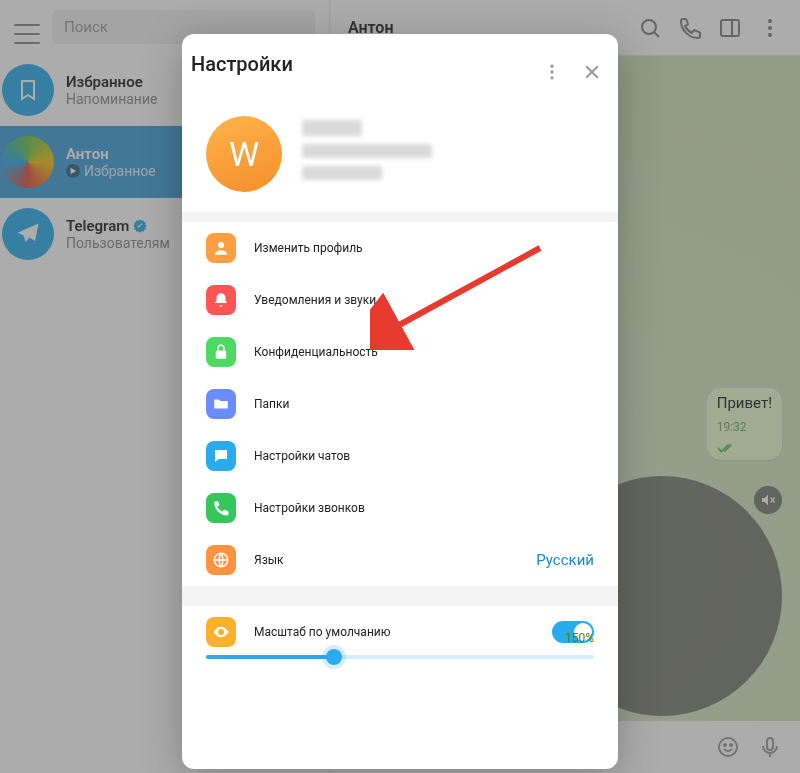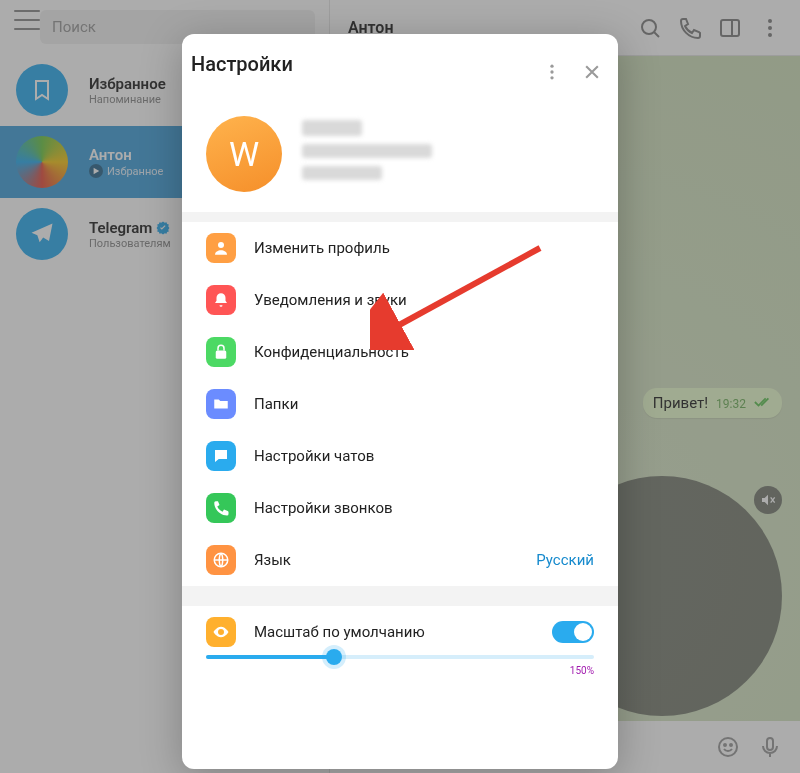--- a/index.html
+++ b/index.html
@@ -1,44 +1,44 @@
 <!DOCTYPE html>
 <html><head>
 <meta charset="utf-8">
 <style>
   * { box-sizing: border-box; margin: 0; padding: 0; font-family: -apple-system, "Segoe UI", Roboto, Arial, sans-serif; }
   body { width: 800px; height: 773px; overflow: hidden; position: relative; background: #fff; }
   .dim-overlay { position: absolute; inset: 0; background: rgba(70,70,70,0.45); z-index: 5; }
   
   .app { display: flex; height: 100%; }
   .sidebar { width: 330px; background: #fff; display: flex; flex-direction: column; border-right: 1px solid #e6e6e6; }
-  .sb-top { display: flex; align-items: flex-start; gap: 0; padding: 10px 14px; }
+  .sb-top { display: flex; align-items: flex-end; gap: 12px; padding: 10px 14px; }
   .menu-icon { width: 26px; height: 20px; color: #8a8a8a; display:flex; flex-direction:column; justify-content:space-between; }
   .menu-icon span { display:block; height:2px; background:#8a8a8a; border-radius:2px; }
   .search-box { flex:1; background:#f1f1f1; border-radius:6px; padding:8px 12px; color:#999; font-size:15px; }
   .chat-list { flex:1; }
-  .chat-item { display:flex; align-items:center; gap:21px; padding:10px 16px; }
+  .chat-item { display:flex; align-items:center; gap:12px; padding:10px 2px; }
   .chat-item.active { background:#419fd9; color:#fff; }
   .avatar { width:52px; height:52px; border-radius:50%; display:flex; align-items:center; justify-content:center; font-size:22px; font-weight:500; color:#fff; flex-shrink:0; }
   .av-saved { background:#2aabee; }
   .av-anton { background: conic-gradient(#6cc644, #f5c518, #e74c3c, #2aabee, #6cc644); }
   .av-tg { background:#2aabee; }
   .chat-texts { overflow:hidden; }
   .chat-title { font-size:15px; font-weight:600; color:#222; display:flex; align-items:center; gap:4px; }
   .chat-item.active .chat-title { color:#fff; }
-  .chat-sub { font-size:11px; color:#888; white-space:nowrap; overflow:hidden; text-overflow:ellipsis; display:flex; align-items:center; gap:4px;text-align:center; }
+  .chat-sub { font-size:14px; color:#888; white-space:nowrap; overflow:hidden; text-overflow:ellipsis; display:flex; align-items:center; gap:4px;text-align:center; }
   .chat-item.active .chat-sub { color:#e4f1fb; }
   .verified { width:14px; height:14px; }
   .pill { width:14px; height:14px; border-radius:50%; background:rgba(0,0,0,0.35); display:inline-flex; align-items:center; justify-content:center; }
   .main { flex:1; display:flex; flex-direction:column; background:#e7efdc; }
   .main-header { height:56px; background:#fff; display:flex; align-items:center; padding:0 18px; gap:16px; border-bottom:1px solid #e3e3e3; }
   .main-title { font-size:16px; font-weight:600; color:#222; flex:1; }
   .hicon { width:24px; height:24px; color:#808080; }
   .chat-body { flex:1; position:relative; background: radial-gradient(circle at 50% 70%, #d9e6c8, #cfe0bb); }
-  .bubble { position:absolute; background:#eafdce; border-radius:14px; padding:6px 10px; display:flex; align-items:baseline; gap:8px; box-shadow:0 1px 1px rgba(0,0,0,0.08); }
+  .bubble { position:absolute; background:#eafdce; border-radius:14px; padding:6px 10px; display:flex; align-items:baseline; gap:8px; box-shadow:0 1px 1px rgba(0,0,0,0.08);flex-direction:column; }
   .bubble.right { right:18px; }
   .bubble .bt { font-size:15px; color:#222; }
   .bubble .time { font-size:12px; color:#6fb05a; }
   .ticks { color:#5dc452; }
   .voice-circle { position:absolute; right:18px; top:420px; width:240px; height:240px; border-radius:50%; background:rgba(60,60,60,0.6); }
   .mute-badge { position:absolute; right:18px; top:430px; width:28px; height:28px; border-radius:50%; background:rgba(80,80,80,0.7); display:flex; align-items:center; justify-content:center; color:#fff; }
   .input-bar { position:absolute; bottom:0; left:0; right:0; height:52px; background:#fff; display:flex; align-items:center; justify-content:flex-end; padding:0 18px; gap:18px; }
   
   .modal { position:absolute; left:182px; top:34px; width:436px; height:735px; background:#fff; border-radius:12px; box-shadow:0 8px 40px rgba(0,0,0,0.25); z-index:10; display:flex; flex-direction:column; overflow:hidden; }
   .m-head { display:flex; align-items:flex-start; padding:18px 6px 18px 9px; }
@@ -48,39 +48,39 @@
   .prof-av { width:76px; height:76px; border-radius:50%; background:linear-gradient(160deg,#ffb34d,#f58f2a); color:#fff; display:flex; align-items:center; justify-content:center; font-size:34px; font-weight:400; }
   .prof-info { flex:1; }
   .blur-line { background:#d9d9d9; border-radius:3px; margin-bottom:8px; filter:blur(2px); }
   .bl1 { width:60px; height:16px; }
   .bl2 { width:130px; height:14px; }
   .bl3 { width:80px; height:14px; }
   .sep { height:10px; background:#f3f3f3; }
   .m-list { }
   .m-item { display:flex; align-items:center; gap:18px; padding:11px 24px; cursor:pointer; }
   .m-icon { width:30px; height:30px; border-radius:8px; display:flex; align-items:center; justify-content:center; flex-shrink:0; }
-  .m-label { font-size:15px; color:#222; flex:1; }
+  .m-label { font-size:12px; color:#222; flex:1; }
   .m-value { font-size:15px; color:#168acd; }
   .ic-profile { background:#ff9f43; }
   .ic-notif { background:#ff5555; }
   .ic-priv  { background:#4cd964; }
   .ic-chat  { background:#2aabee; }
   .ic-fold  { background:#6b8cff; }
   .ic-adv   { background:#a97fe8; }
   .ic-call  { background:#35c759; }
   .ic-lang  { background:#ff9342; }
   .ic-prem  { background:#8a6df0; }
   .ic-scale { background:#ffb02e; }
   .toggle { width:42px; height:22px; border-radius:11px; background:#2aabee; position:relative; }
   .toggle::after { content:""; position:absolute; right:2px; top:2px; width:18px; height:18px; border-radius:50%; background:#fff; }
   .slider-row { padding:4px 24px 14px; }
   .slider-track { position:relative; height:4px; background:#d6eefb; border-radius:2px; }
   .slider-fill { position:absolute; left:0; top:0; height:100%; width:33%; background:#2aabee; border-radius:2px; }
   .slider-thumb { position:absolute; left:33%; top:50%; width:16px; height:16px; border-radius:50%; background:#2aabee; transform:translate(-50%,-50%); box-shadow:0 0 0 4px rgba(42,171,238,0.2); }
-  .slider-val { position:absolute; right:0; top:-24px; font-size:10px; color:#a21caf;margin-top:34px; }
+  .slider-val { position:absolute; right:0; top:-24px; font-size:12px; color:#4d7c0f; }
   
   .arrow { position:absolute; z-index:20; }
   svg { display:block; }
 </style>
 </head>
 <body>
 
 <div class="app">
   <div class="sidebar">
     <div class="sb-top">

